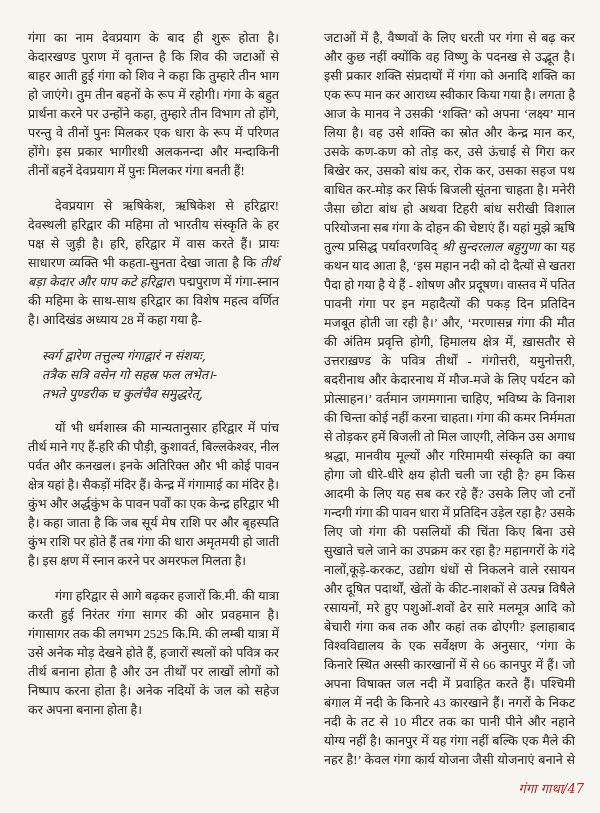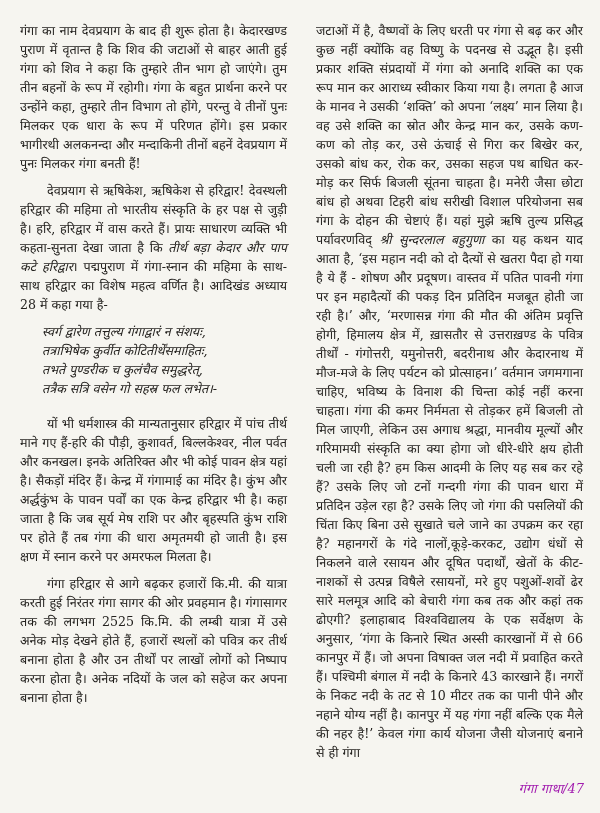--- a/index.html
+++ b/index.html
@@ -26,58 +26,58 @@
   .col {
     width: 283px;
     flex: 0 0 283px;
     text-align: justify;
     font-size: 12.6px;
     line-height: 19px;
     overflow: hidden;
     max-height: 752px;
   }
   .para {
-    margin: 8px;
+    margin: 16px;
     padding: 0;
+    font-family: Liberation Serif, serif;
   }
   .para.indent {
     text-indent: 27px;
   }
   .para em {
     font-style: italic;
   }
   .verse {
     font-style: italic;
     margin: 0 0 16px 30px;
   }
   .verse-line {
     text-align: left;
   }
   .page-footer {
     position: absolute;
     right: 16px;
     bottom: 16px;
     font-style: italic;
     font-size: 13px;
-    color: #a21caf;
+    color: #b91c1c;
   }
 </style>
 </head>
 <body>
 
 <div class="page">
   <div class="columns">
     <div class="col" id="left-col">
         <p class="para"><span>गंगा का नाम देवप्रयाग के बाद ही शुरू होता है। केदारखण्ड पुराण में वृतान्त है कि शिव की जटाओं से बाहर आती हुई गंगा को शिव ने कहा कि तुम्हारे तीन भाग हो जाएंगे। तुम तीन बहनों के रूप में रहोगी। गंगा के बहुत प्रार्थना करने पर उन्होंने कहा, तुम्हारे तीन विभाग तो होंगे, परन्तु वे तीनों पुनः मिलकर एक धारा के रूप में परिणत होंगे। इस प्रकार भागीरथी अलकनन्दा और मन्दाकिनी तीनों बहनें देवप्रयाग में पुनः मिलकर गंगा बनती हैं!</span></p>
         <p class="para indent"><span>देवप्रयाग से ऋषिकेश, ऋषिकेश से हरिद्वार! देवस्थली हरिद्वार की महिमा तो भारतीय संस्कृति के हर पक्ष से जुड़ी है। हरि, हरिद्वार में वास करते हैं। प्रायः साधारण व्यक्ति भी कहता-सुनता देखा जाता है कि </span><em>तीर्थ बड़ा केदार और पाप कटे हरिद्वार</em><span>। पद्मपुराण में गंगा-स्नान की महिमा के साथ-साथ हरिद्वार का विशेष महत्व वर्णित है। आदिखंड अध्याय 28 में कहा गया है-</span></p>
         <div class="verse">
           <div class="verse-line">स्वर्ग द्वारेण तत्तुल्य गंगाद्वारं न संशयः,</div>
-          <div class="verse-line">तत्राभिषेक कुर्वीत कोटितीर्थेंसमाहितः,</div>
+          <div class="verse-line">तत्रैक सत्रि वसेन गो सहस्र फल लभेत।-</div>
           <div class="verse-line">तभते पुण्डरीक च कुलंचैव समुद्धरेत्,</div>
-          <div class="verse-line">तत्रैक सत्रि वसेन गो सहस्र फल लभेत।-</div>
         </div>
         <p class="para indent"><span>यों भी धर्मशास्त्र की मान्यतानुसार हरिद्वार में पांच तीर्थ माने गए हैं-हरि की पौड़ी, कुशावर्त, बिल्लकेश्वर, नील पर्वत और कनखल। इनके अतिरिक्त और भी कोई पावन क्षेत्र यहां है। सैकड़ों मंदिर हैं। केन्द्र में गंगामाई का मंदिर है। कुंभ और अर्द्धकुंभ के पावन पर्वों का एक केन्द्र हरिद्वार भी है। कहा जाता है कि जब सूर्य मेष राशि पर और बृहस्पति कुंभ राशि पर होते हैं तब गंगा की धारा अमृतमयी हो जाती है। इस क्षण में स्नान करने पर अमरफल मिलता है।</span></p>
         <p class="para indent"><span>गंगा हरिद्वार से आगे बढ़कर हजारों कि.मी. की यात्रा करती हुई निरंतर गंगा सागर की ओर प्रवहमान है। गंगासागर तक की लगभग 2525 कि.मि. की लम्बी यात्रा में उसे अनेक मोड़ देखने होते हैं, हजारों स्थलों को पवित्र कर तीर्थ बनाना होता है और उन तीर्थों पर लाखों लोगों को निष्पाप करना होता है। अनेक नदियों के जल को सहेज कर अपना बनाना होता है।</span></p>
       </div>
     <div class="col" id="right-col">
         <p class="para"><span>जटाओं में है, वैष्णवों के लिए धरती पर गंगा से बढ़ कर और कुछ नहीं क्योंकि वह विष्णु के पदनख से उद्भूत है। इसी प्रकार शक्ति संप्रदायों में गंगा को अनादि शक्ति का एक रूप मान कर आराध्य स्वीकार किया गया है। लगता है आज के मानव ने उसकी ‘शक्ति’ को अपना ‘लक्ष्य’ मान लिया है। वह उसे शक्ति का स्रोत और केन्द्र मान कर, उसके कण-कण को तोड़ कर, उसे ऊंचाई से गिरा कर बिखेर कर, उसको बांध कर, रोक कर, उसका सहज पथ बाधित कर-मोड़ कर सिर्फ बिजली सूंतना चाहता है। मनेरी जैसा छोटा बांध हो अथवा टिहरी बांध सरीखी विशाल परियोजना सब गंगा के दोहन की चेष्टाएं हैं। यहां मुझे ऋषि तुल्य प्रसिद्ध पर्यावरणविद् </span><em>श्री सुन्दरलाल बहुगुणा</em><span> का यह कथन याद आता है, ‘इस महान नदी को दो दैत्यों से खतरा पैदा हो गया है ये हैं - शोषण और प्रदूषण। वास्तव में पतित पावनी गंगा पर इन महादैत्यों की पकड़ दिन प्रतिदिन मजबूत होती जा रही है।’ और, ‘मरणासन्न गंगा की मौत की अंतिम प्रवृत्ति होगी, हिमालय क्षेत्र में, ख़ासतौर से उत्तराख़ण्ड के पवित्र तीर्थों - गंगोत्तरी, यमुनोत्तरी, बदरीनाथ और केदारनाथ में मौज-मजे के लिए पर्यटन को प्रोत्साहन।’ वर्तमान जगमगाना चाहिए, भविष्य के विनाश की चिन्ता कोई नहीं करना चाहता। गंगा की कमर निर्ममता से तोड़कर हमें बिजली तो मिल जाएगी, लेकिन उस अगाध श्रद्धा, मानवीय मूल्यों और गरिमामयी संस्कृति का क्या होगा जो धीरे-धीरे क्षय होती चली जा रही है? हम किस आदमी के लिए यह सब कर रहे हैं? उसके लिए जो टनों गन्दगी गंगा की पावन धारा में प्रतिदिन उड़ेल रहा है? उसके लिए जो गंगा की पसलियों की चिंता किए बिना उसे सुखाते चले जाने का उपक्रम कर रहा है? महानगरों के गंदे नालों,कूड़े-करकट, उद्योग धंधों से निकलने वाले रसायन और दूषित पदार्थों, खेतों के कीट-नाशकों से उत्पन्न विषैले रसायनों, मरे हुए पशुओं-शवों ढेर सारे मलमूत्र आदि को बेचारी गंगा कब तक और कहां तक ढोएगी? इलाहाबाद विश्वविद्यालय के एक सर्वेक्षण के अनुसार, ‘गंगा के किनारे स्थित अस्सी कारखानों में से 66 कानपुर में हैं। जो अपना विषाक्त जल नदी में प्रवाहित करते हैं। पश्चिमी बंगाल में नदी के किनारे 43 कारखाने हैं। नगरों के निकट नदी के तट से 10 मीटर तक का पानी पीने और नहाने योग्य नहीं है। कानपुर में यह गंगा नहीं बल्कि एक मैले की नहर है!’ केवल गंगा कार्य योजना जैसी योजनाएं बनाने से ही गंगा</span></p>
       </div>
   </div>
   <div class="page-footer">
     <span>गंगा गाथा/47</span>

